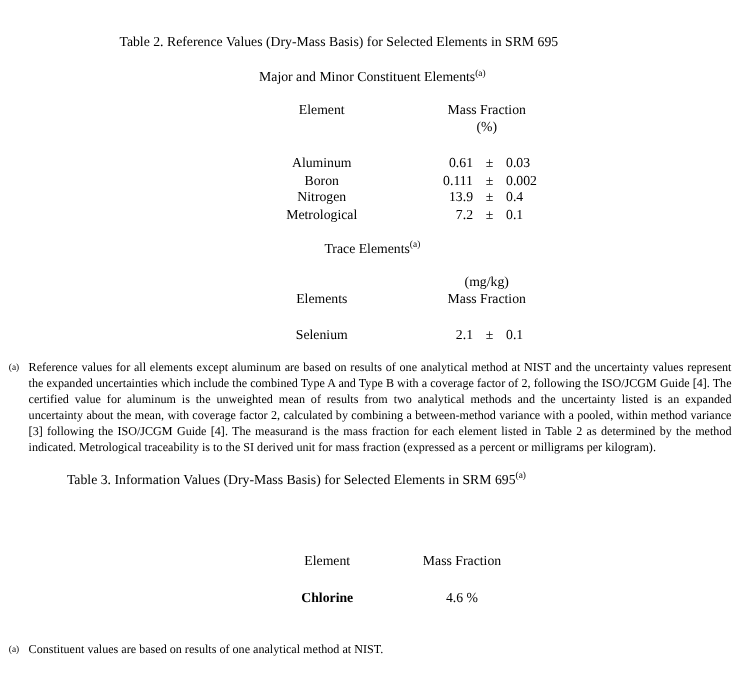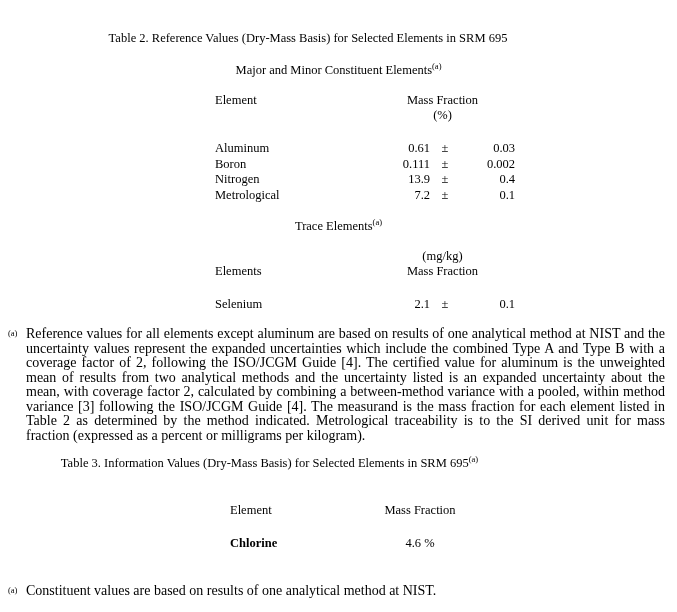--- a/index.html
+++ b/index.html
@@ -45,41 +45,41 @@
     margin: 0 auto;
   }
   .tbl td, .tbl th {
     padding: 0;
     font-weight: normal;
     font-size: 12.5px;
     vertical-align: top;
   }
   .col-el {
     width: 155px;
-    text-align: left;
+    text-align: center;
   }
   .col-val {
     width: 60px;
     text-align: right;
   }
   .col-pm {
     width: 30px;
     text-align: center;
   }
   .col-unc {
     width: 55px;
-    text-align: right;
+    text-align: left;
   }
   .hdr-mf {
     text-align: center;
   }
   .rowgap-lg td { height: 18px; }
   .lineheight td { line-height: 15.5px; }
   .footnote {
-    font-size: 14px;
+    font-size: 11px;
     line-height: 14.5px;
     text-align: justify;
   }
   .fn-wrap {
     display: flex;
     align-items: flex-start;
   }
   .fn-sup {
     width: 26px;
     flex: 0 0 26px;
@@ -174,21 +174,21 @@
       </tr>
     </tbody>
       </table>
   </div>
 
   <div class="abs fn-wrap" style="left:0; top:327px; width:677px;">
     <div class="fn-sup">(a)</div>
     <div class="fn-body footnote">Reference values for all elements except aluminum are based on results of one analytical method at NIST and the uncertainty values represent the expanded uncertainties which include the combined Type A and Type B with a coverage factor of 2, following the ISO/JCGM Guide [4].  The certified value for aluminum is the unweighted mean of results from two analytical methods and the uncertainty listed is an expanded uncertainty about the mean, with coverage factor 2, calculated by combining a between-method variance with a pooled, within method variance [3] following the ISO/JCGM Guide [4].  The measurand is the mass fraction for each element listed in Table 2 as determined by the method indicated.  Metrological traceability is to the SI derived unit for mass fraction (expressed as a percent or milligrams per kilogram).</div>
   </div>
 
-  <div class="abs table-title" style="left:0; top:456px; width:539px;">
+  <div class="abs table-title" style="left:0; top:429px; width:539px;">
     <span>Table 3.  Information Values (Dry-Mass Basis) for Selected Elements in SRM 695</span><sup>(a)</sup>
   </div>
 
   <div class="abs" style="left:230px; top:503px;">
     <table class="tbl">
       <tbody>
           <tr>
         <td class="col-el" style="width:135px;">Element</td>
         <td style="width:110px; text-align:center;">Mass Fraction</td>
       </tr>

